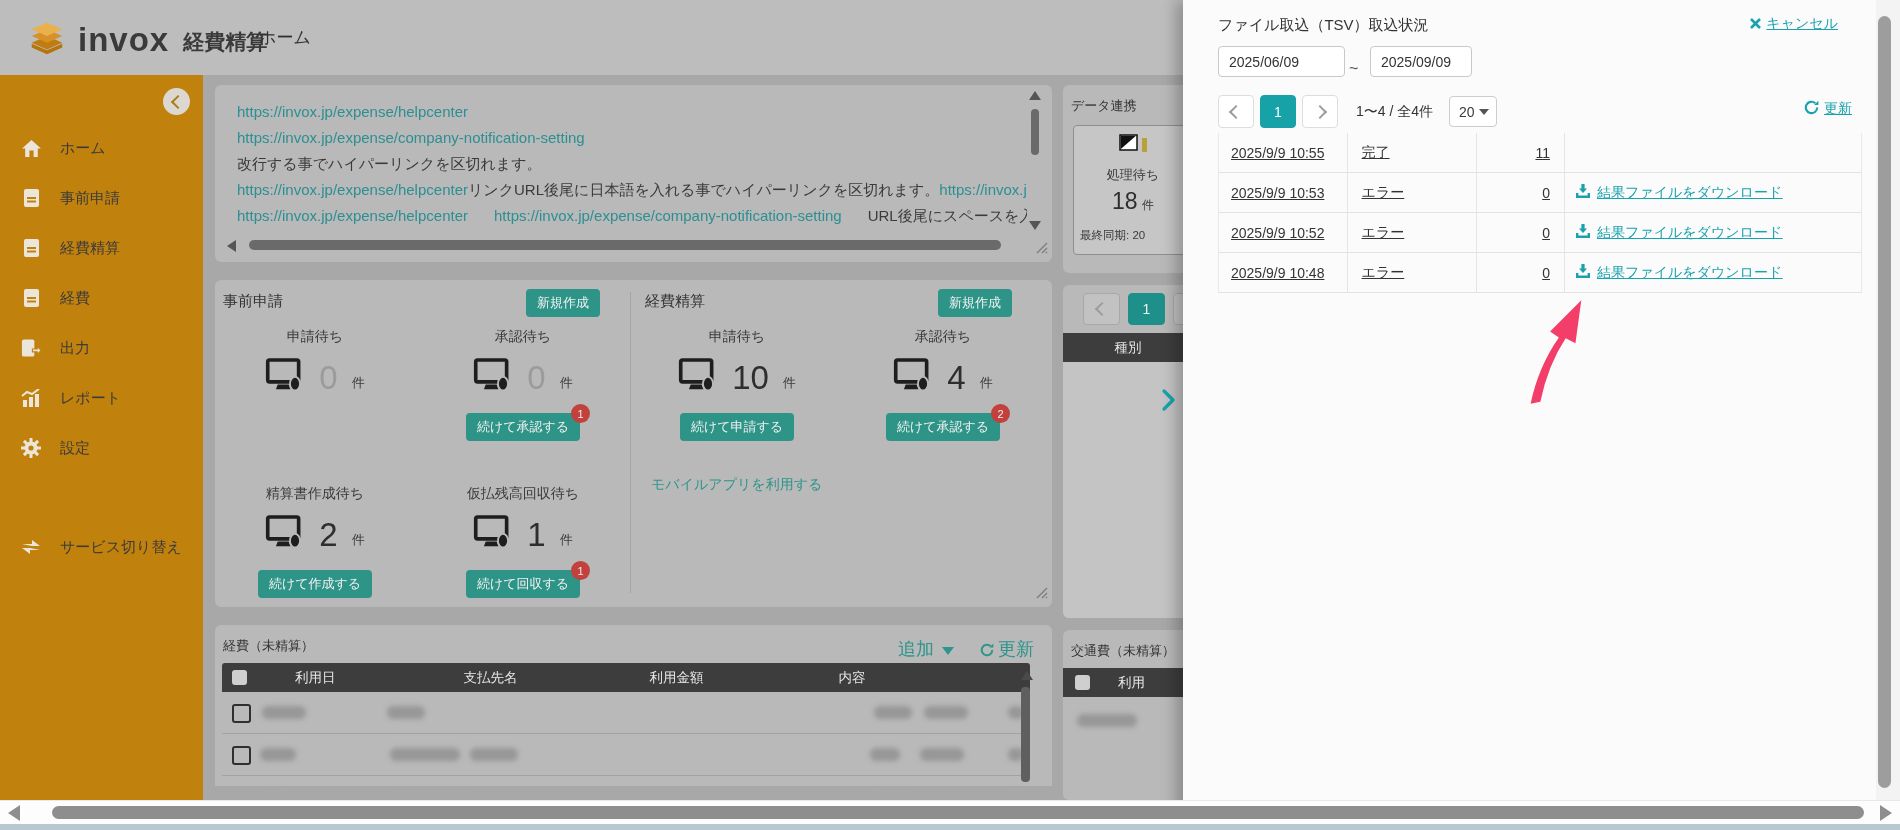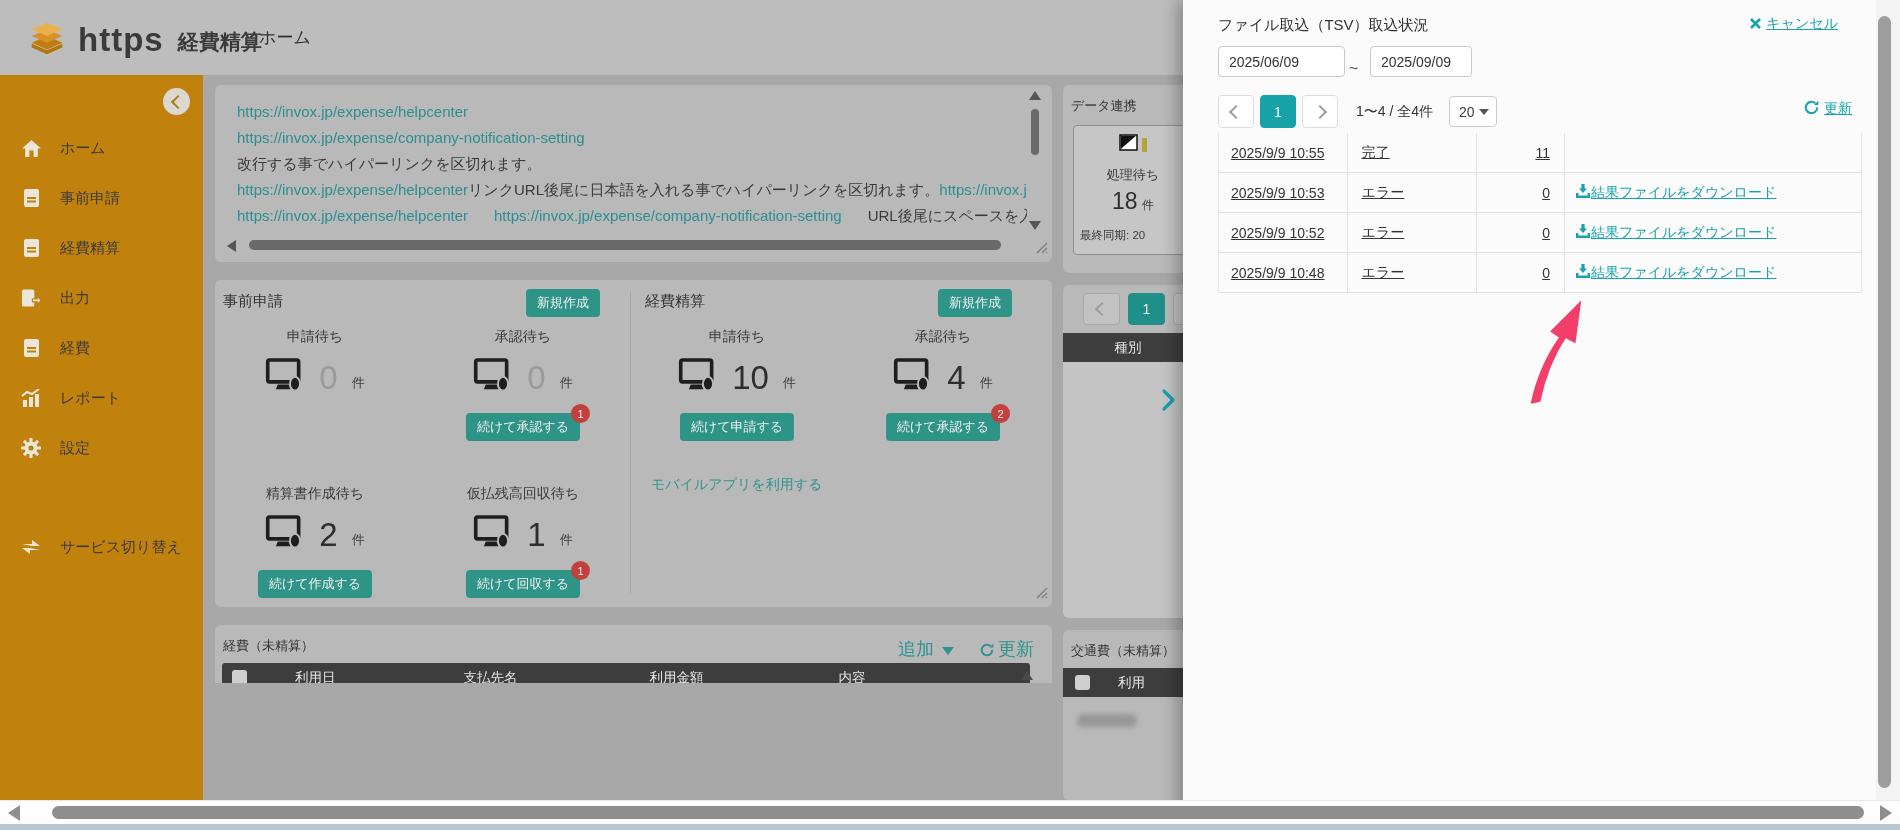--- a/index.html
+++ b/index.html
@@ -28,21 +28,21 @@
   .chev{display:inline-block;width:8px;height:8px;border-right:2px solid #9c9c9c;border-bottom:2px solid #9c9c9c;}
   .chev.left{transform:rotate(135deg);}
   .chev.right{transform:rotate(-45deg);}
   .card{background:#b9b9b9;border-radius:6px;overflow:hidden;}
   .teal-btn{background:#2e9488;color:#f2f2f2;font-size:13px;border:none;border-radius:4px;padding:5px 11px;font-family:inherit;}
   .teal-link{color:#2e948c;font-size:18px;text-decoration:none;}
   .badge{position:absolute;top:-9px;right:-10px;width:19px;height:19px;border-radius:50%;background:#c2413d;color:#eee;font-size:11px;display:flex;align-items:center;justify-content:center;}
   .dark-thead{background:#3d3d3d;color:#e6e6e6;font-size:13.5px;display:flex;align-items:center;}
   .tri{width:0;height:0;display:inline-block;}
   
-  .main{left:203px;top:75px;width:980px;height:608px;overflow:hidden;}
+  .main{left:203px;top:75px;width:980px;height:711px;overflow:hidden;}
   
   .notice{left:12px;top:10px;width:837px;height:177px;}
   .notice-lines{position:absolute;left:22px;top:14px;width:790px;white-space:nowrap;font-size:15px;line-height:26px;overflow:hidden;}
   .notice a{color:#2c8f92;text-decoration:none;}
   .sp{display:inline-block;width:26px;}
   .mini-hthumb{left:34px;top:155px;width:752px;height:10px;border-radius:5px;background:#6a6a6a;}
   .mini-harrow{left:12px;top:155px;border-top:6px solid transparent;border-bottom:6px solid transparent;border-right:9px solid #555;}
   .mini-vup{left:814px;top:6px;border-left:6px solid transparent;border-right:6px solid transparent;border-bottom:9px solid #555;}
   .mini-vthumb{left:816px;top:24px;width:8px;height:46px;border-radius:4px;background:#6a6a6a;}
   .mini-vdown{left:814px;top:136px;border-left:6px solid transparent;border-right:6px solid transparent;border-top:9px solid #555;}
@@ -112,21 +112,21 @@
   .dr-table{left:35px;top:133px;width:644px;}
   .dr-thead{height:29px;font-size:14px;font-weight:bold;color:#f0f0f0;}
   .dr-thead span{text-align:center;}
   .drc1{width:129px;}.drc2{width:130px;}.drc3{width:88px;}.drc4{width:297px;}
   .dr-row{height:40px;display:flex;align-items:center;font-size:14px;color:#333;border-bottom:1px solid #e2e2e2;border-left:1px solid #e9e9e9;border-right:1px solid #e9e9e9;box-sizing:border-box;}
   .dr-row span{box-sizing:border-box;text-decoration:underline;}
   .dr-row .drc1{padding-left:12px;border-right:1px solid #e5e5e5;height:100%;display:flex;align-items:center;}
   .dr-row .drc2{padding-left:14px;border-right:1px solid #e5e5e5;height:100%;display:flex;align-items:center;}
   .dr-row .drc3{padding-right:14px;border-right:1px solid #e5e5e5;height:100%;display:flex;align-items:center;justify-content:flex-end;}
   .dr-row .drc4{padding-left:10px;display:flex;align-items:center;gap:6px;}
-  .dl-link{color:#18a2ad;font-size:14px;text-decoration:none;display:flex;align-items:center;}
+  .dl-link{color:#18a2ad;font-size:14px;text-decoration:none;display:flex;align-items:center;gap:6px;}
   .annot-arrow{left:332px;top:296px;z-index:30;}
   
   .vscroll{left:1876px;top:0;width:24px;height:830px;background:#f3f3f3;z-index:40;}
   .vthumb{position:absolute;left:2px;top:16px;width:13px;height:772px;border-radius:7px;background:#9d9d9d;}
   .hscroll{left:0;top:800px;width:1900px;height:24px;background:#fdfdfd;z-index:50;border-top:1px solid #e8e8e8;}
   .hthumb{position:absolute;left:52px;top:5px;width:1812px;height:13px;border-radius:7px;background:#8e8e8e;}
   .harrow-l{position:absolute;left:8px;top:4px;border-top:8px solid transparent;border-bottom:8px solid transparent;border-right:12px solid #8e8e8e;}
   .harrow-r{position:absolute;right:8px;top:4px;border-top:8px solid transparent;border-bottom:8px solid transparent;border-left:12px solid #8e8e8e;}
   .bottomstrip{left:0;top:824px;width:1900px;height:6px;background:#b9c8d0;z-index:60;}
 </style>
@@ -136,21 +136,21 @@
 <div class="abs topbar">
   <div class="abs brandwrap">
     <span>
       <svg width="42" height="40" viewBox="0 0 44 40">
         <path d="M6 27 L6 31 L22 38 L38 31 L38 27 L22 34 Z" fill="#b5740c"></path>
         <path d="M6 26 L22 19 L38 26 L22 33 Z" fill="#bf7c10"></path>
         <path d="M6 19 L22 12 L38 19 L22 26 Z" fill="#d89127"></path>
         <path d="M6 12 L22 5 L38 12 L22 19 Z" fill="#eab04c"></path>
       </svg>
     </span>
-    <span class="brand-text">https</span>
+    <span class="brand-text">invox</span>
     <span class="brand-suffix">経費精算</span>
   </div>
   <div class="abs nav-home">ホーム</div>
 </div>
 
 <div class="abs sidebar">
   <div class="abs collapse-btn">
     <span class="chev left"></span>
   </div>
   <div class="abs sb-list">
@@ -177,36 +177,36 @@
         <svg width="17" height="20" viewBox="0 0 17 20">
             <rect x="1" y="1" width="15" height="18" rx="2" fill="#ece6da"></rect>
             <rect x="4" y="9" width="9" height="2" fill="#c1810d"></rect>
             <rect x="4" y="12.5" width="9" height="2" fill="#c1810d"></rect>
           </svg>
       </span>
       <span class="sb-label">経費精算</span>
     </div>
     <div class="sb-item">
       <span class="sb-icon">
-        <svg width="20" height="20" viewBox="0 0 21 20">
-            <rect x="1" y="1" width="13" height="18" rx="2" fill="#ece6da"></rect>
-            <path d="M12 11 L17 11 L17 8 L21 12.5 L17 17 L17 14 L12 14 Z" fill="#ece6da" stroke="#c1810d" stroke-width="1.2"></path>
-          </svg>
-      </span>
-      <span class="sb-label">出力</span>
-    </div>
-    <div class="sb-item">
-      <span class="sb-icon">
         <svg width="17" height="20" viewBox="0 0 17 20">
             <rect x="1" y="1" width="15" height="18" rx="2" fill="#ece6da"></rect>
             <rect x="4" y="9" width="9" height="2" fill="#c1810d"></rect>
             <rect x="4" y="12.5" width="9" height="2" fill="#c1810d"></rect>
           </svg>
       </span>
       <span class="sb-label">経費</span>
+    </div>
+    <div class="sb-item">
+      <span class="sb-icon">
+        <svg width="20" height="20" viewBox="0 0 21 20">
+            <rect x="1" y="1" width="13" height="18" rx="2" fill="#ece6da"></rect>
+            <path d="M12 11 L17 11 L17 8 L21 12.5 L17 17 L17 14 L12 14 Z" fill="#ece6da" stroke="#c1810d" stroke-width="1.2"></path>
+          </svg>
+      </span>
+      <span class="sb-label">出力</span>
     </div>
     <div class="sb-item">
       <span class="sb-icon">
         <svg width="20" height="19" viewBox="0 0 20 19">
             <rect x="2" y="11" width="4" height="7" fill="#ece6da"></rect>
             <rect x="8" y="8" width="4" height="10" fill="#ece6da"></rect>
             <rect x="14" y="5" width="4" height="13" fill="#ece6da"></rect>
             <polyline points="1,7 6,3 11,5 18,0" fill="none" stroke="#ece6da" stroke-width="2"></polyline>
           </svg>
       </span>

